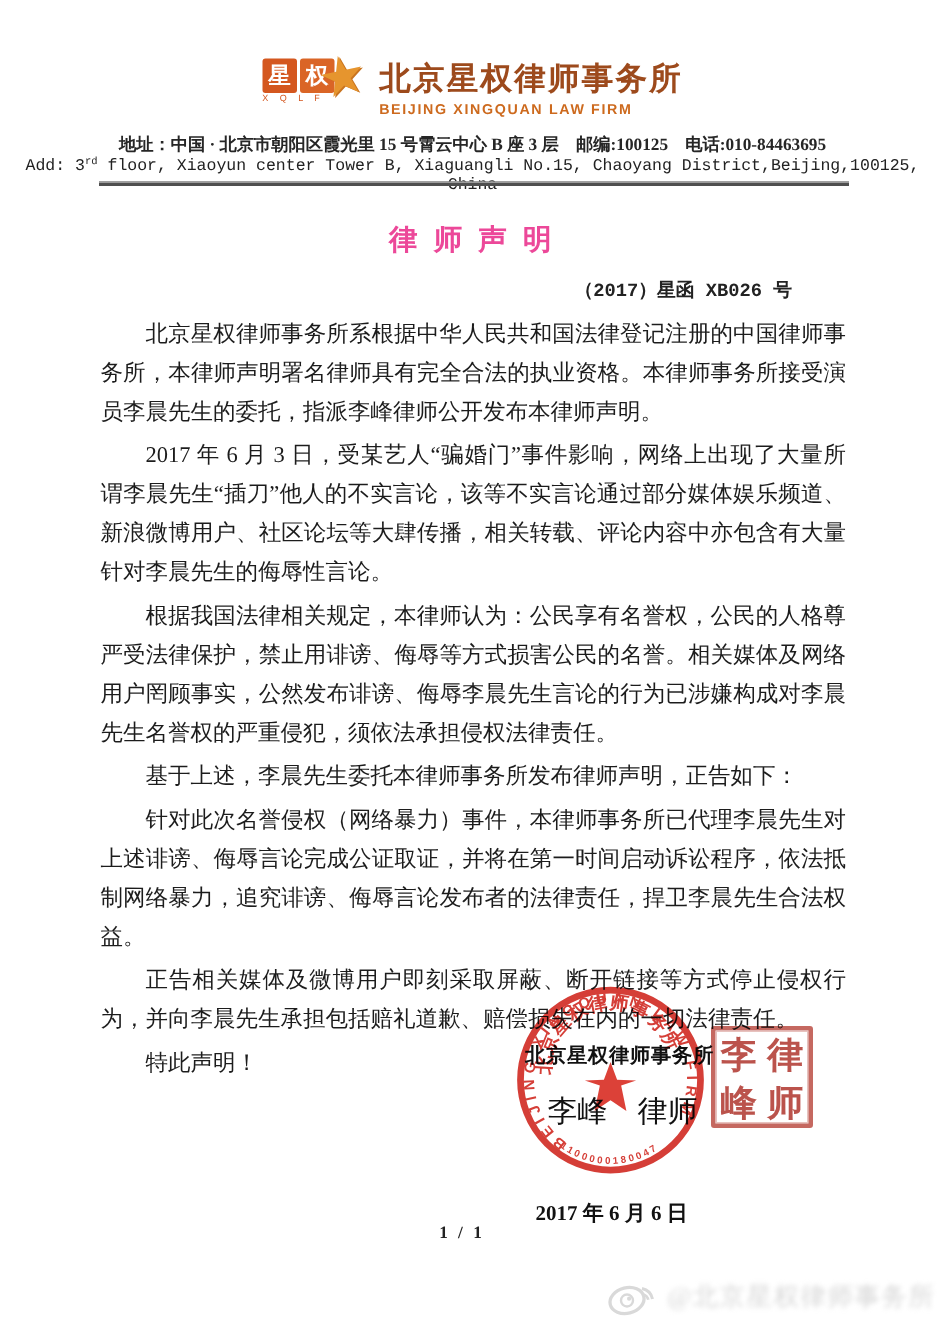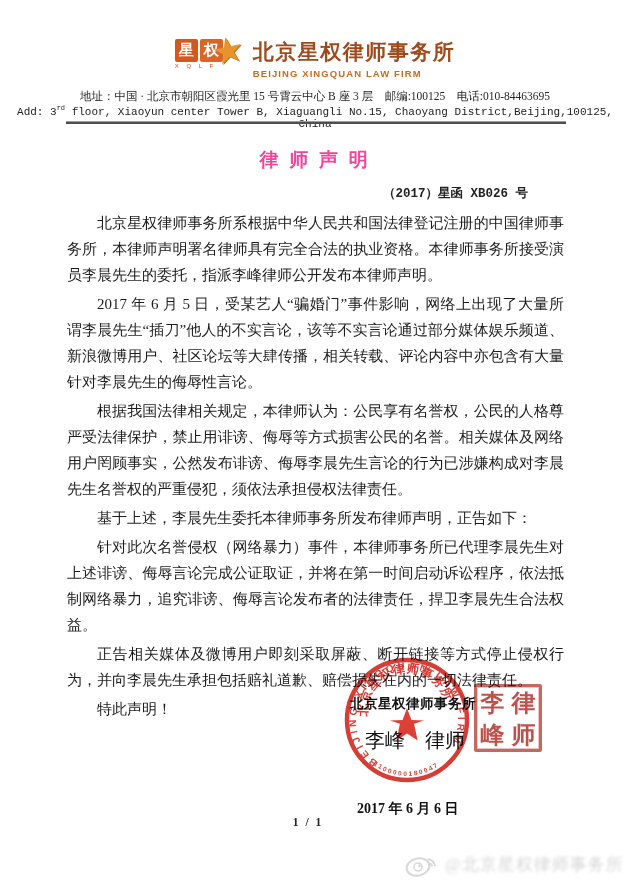--- a/index.html
+++ b/index.html
@@ -12,21 +12,21 @@
   .logo-mark{position:relative;width:66px;height:40px;margin-top:3px;}
   .logo-blocks{display:flex;gap:2px;}
   .logo-block{width:23px;height:23px;background:#d4571f;color:#fff;font-size:15px;font-weight:700;
     display:flex;align-items:center;justify-content:center;border-radius:2px;font-family:"Liberation Sans",sans-serif;}
   .logo-block.b2{background:#da6526;}
   .logo-caption{font-size:6px;color:#d4571f;letter-spacing:3px;margin-top:1px;font-family:"Liberation Sans",sans-serif;}
   .logo-star{position:absolute;right:-4px;top:-6px;font-size:36px;line-height:1;color:#e6952e;transform:rotate(-12deg);text-shadow:1px 1px 0 #c9741f;}
   .logo-names{text-align:left;padding-top:2px;}
   .firm-name-cn{font-size:21px;font-weight:700;color:#9d4a1c;letter-spacing:1.5px;}
   .firm-name-en{font-size:9.5px;font-weight:700;color:#cd6a1e;letter-spacing:1.1px;margin-top:2px;font-family:"Liberation Sans",sans-serif;}
-  .addr-cn{position:absolute;top:89px;left:0;right:0;text-align:center;font-size:11.5px;font-weight:400;color:#262626;}
+  .addr-cn{position:absolute;top:89px;left:0;right:0;text-align:center;font-size:11.5px;font-weight:700;color:#262626;}
   .addr-en{position:absolute;top:104px;left:0;right:0;text-align:center;font-size:11px;color:#222;font-family:Liberation Mono, monospace;}
   .addr-en sup{font-size:7px;}
   .header-rule{position:absolute;top:121px;left:66px;width:500px;height:2px;background:#4f4f4f;border-top:1px solid #9c9c9c;}
   
   .doc-title{position:absolute;top:147px;left:0;right:0;text-align:center;font-size:19px;font-weight:700;letter-spacing:3px;color:#ec4899;}
   .doc-number{position:absolute;top:185px;right:102px;font-size:12.5px;font-weight:700;color:#222;font-family:Liberation Mono, monospace;}
   
   .body-text{position:absolute;top:210px;left:67px;width:497px;font-size:15px;line-height:26px;text-align:justify;}
   .body-text p{margin:0 0 3px 0;text-indent:2em;}
   
@@ -67,21 +67,21 @@
   </div>
   <div class="addr-cn">地址：中国 · 北京市朝阳区霞光里 15 号霄云中心 B 座 3 层　邮编:100125　电话:010-84463695</div>
   <div class="addr-en"><span>Add: 3</span><sup>rd</sup><span> floor, Xiaoyun center Tower B, Xiaguangli No.15, Chaoyang District,Beijing,100125, China</span></div>
   <div class="header-rule"></div>
 
   <div class="doc-title">律 师 声 明</div>
   <div class="doc-number">（2017）星函 XB026 号</div>
 
   <div class="body-text">
     <p>北京星权律师事务所系根据中华人民共和国法律登记注册的中国律师事务所，本律师声明署名律师具有完全合法的执业资格。本律师事务所接受演员李晨先生的委托，指派李峰律师公开发布本律师声明。</p>
-    <p>2017 年 6 月 5 日，受某艺人“骗婚门”事件影响，网络上出现了大量所谓李晨先生“插刀”他人的不实言论，该等不实言论通过部分媒体娱乐频道、新浪微博用户、社区论坛等大肆传播，相关转载、评论内容中亦包含有大量针对李晨先生的侮辱性言论。</p>
+    <p>2017 年 6 月 3 日，受某艺人“骗婚门”事件影响，网络上出现了大量所谓李晨先生“插刀”他人的不实言论，该等不实言论通过部分媒体娱乐频道、新浪微博用户、社区论坛等大肆传播，相关转载、评论内容中亦包含有大量针对李晨先生的侮辱性言论。</p>
     <p>根据我国法律相关规定，本律师认为：公民享有名誉权，公民的人格尊严受法律保护，禁止用诽谤、侮辱等方式损害公民的名誉。相关媒体及网络用户罔顾事实，公然发布诽谤、侮辱李晨先生言论的行为已涉嫌构成对李晨先生名誉权的严重侵犯，须依法承担侵权法律责任。</p>
     <p>基于上述，李晨先生委托本律师事务所发布律师声明，正告如下：</p>
     <p>针对此次名誉侵权（网络暴力）事件，本律师事务所已代理李晨先生对上述诽谤、侮辱言论完成公证取证，并将在第一时间启动诉讼程序，依法抵制网络暴力，追究诽谤、侮辱言论发布者的法律责任，捍卫李晨先生合法权益。</p>
     <p>正告相关媒体及微博用户即刻采取屏蔽、断开链接等方式停止侵权行为，并向李晨先生承担包括赔礼道歉、赔偿损失在内的一切法律责任。</p>
     <p>特此声明！</p>
   </div>
 
   <div class="sig-firm">北京星权律师事务所</div>
   <div class="sig-name">李峰　律师</div>
   <div class="sig-date">2017 年 6 月 6 日</div>

